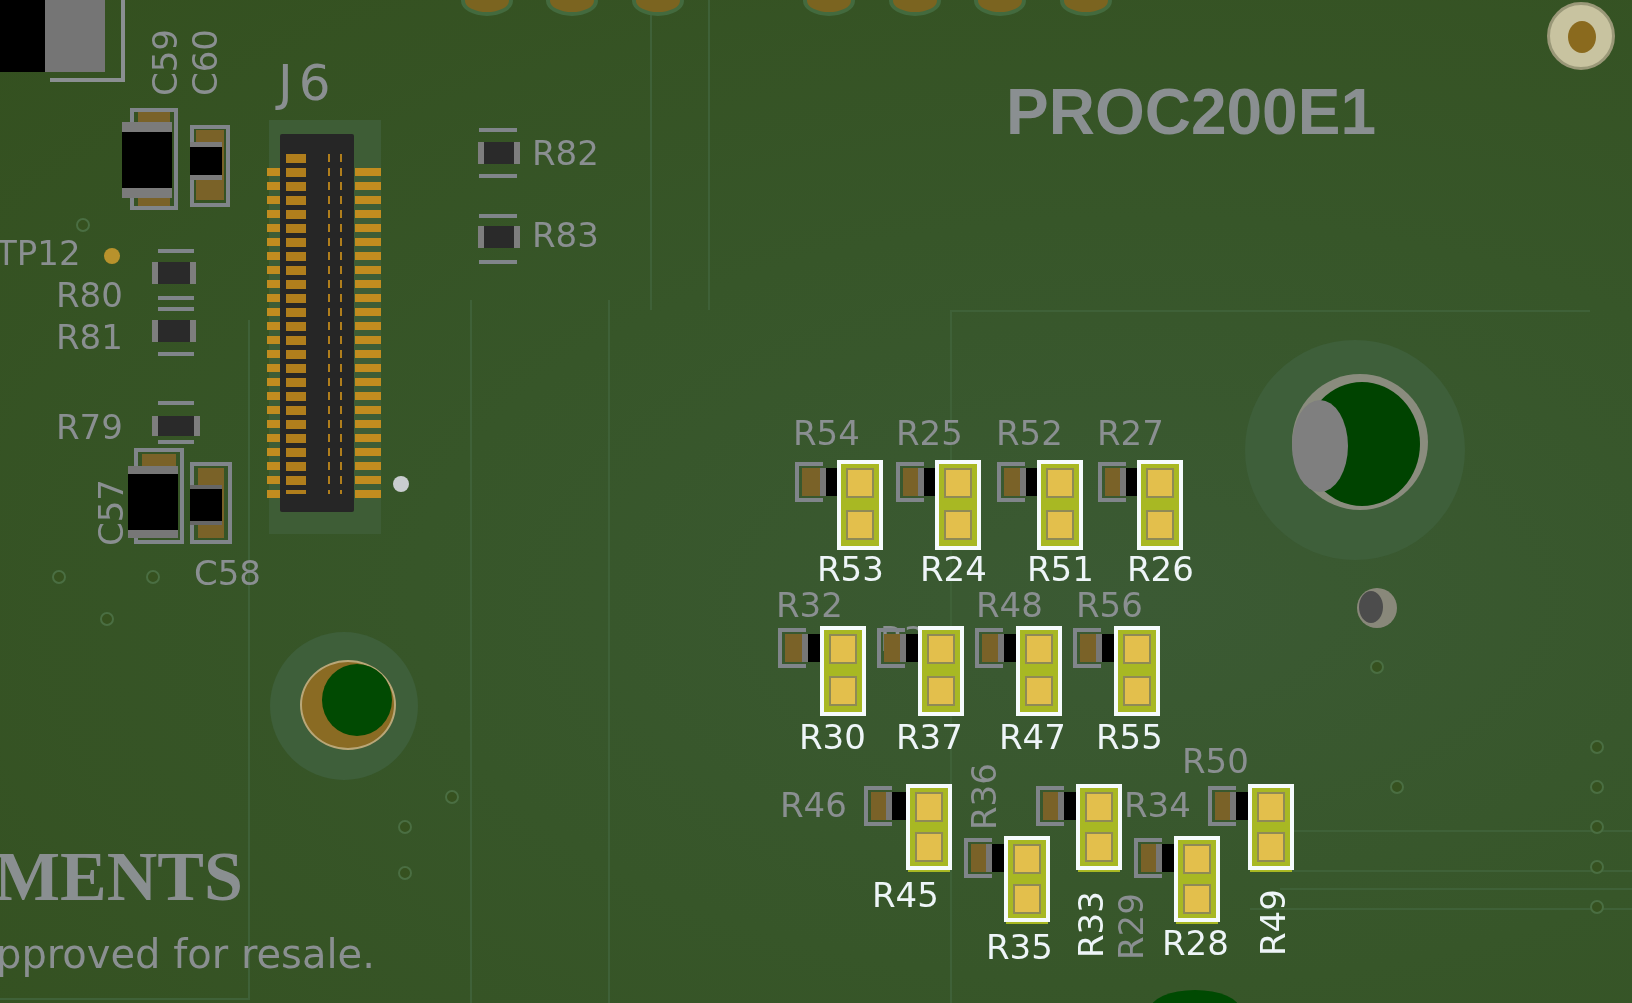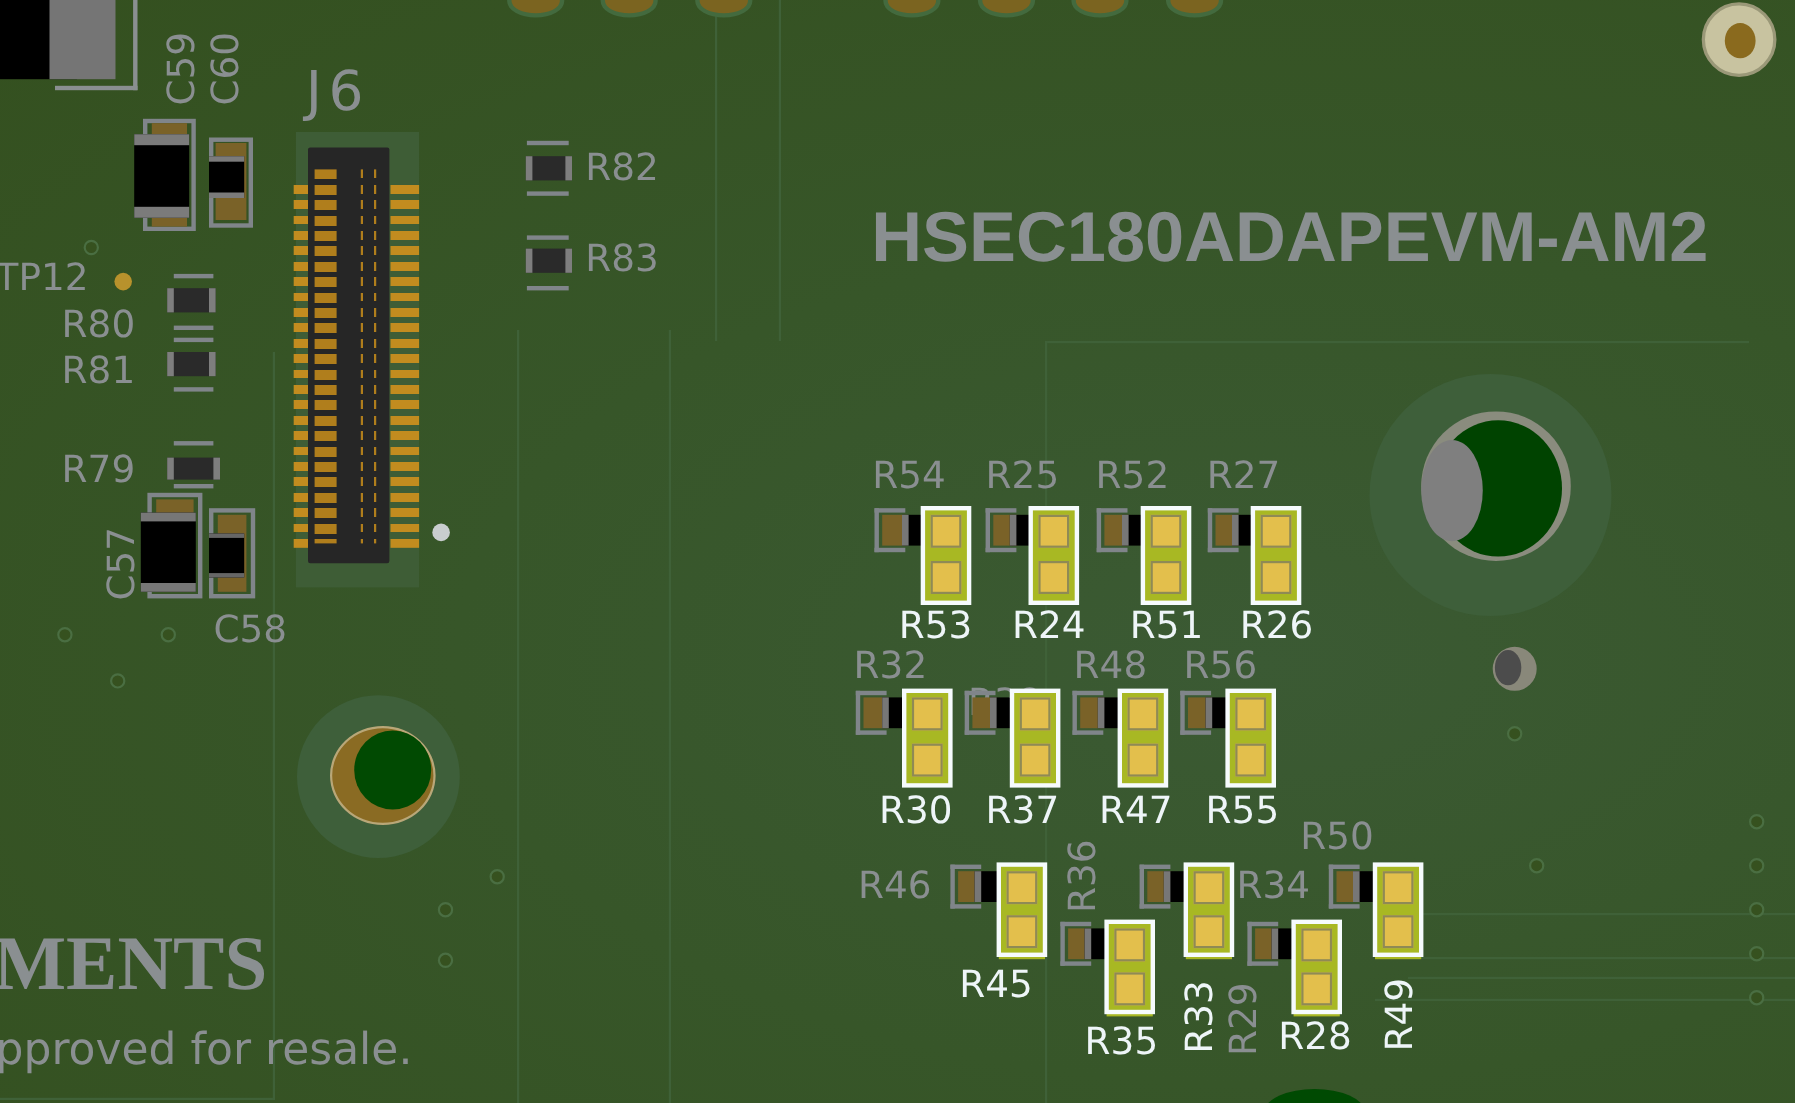--- a/index.html
+++ b/index.html
@@ -40,21 +40,21 @@
   <div class="goldpad" style="left:632px;top:-14px;"></div>
   <div class="goldpad" style="left:803px;top:-14px;"></div>
   <div class="goldpad" style="left:889px;top:-14px;"></div>
   <div class="goldpad" style="left:974px;top:-14px;"></div>
   <div class="goldpad" style="left:1060px;top:-14px;"></div>
 
   <div class="hole" style="left:1547px;top:2px;width:68px;height:68px;background:#c8c3a0;border:3px solid #9a9878;box-sizing:border-box;">
     <div class="hole" style="left:18px;top:16px;width:28px;height:32px;background:#8a6a1e;"></div>
   </div>
 
-  <div class="title" style="left:792px;top:183px;font-size:64px;">HSEC180ADAPEVM-AM2</div>
+  <div class="title" style="left:1006px;top:80px;font-size:64px;">PROC200E1</div>
 
   <div class="abs" style="left:0;top:0;width:70px;height:72px;background:#000;"></div>
   <div class="abs" style="left:45px;top:0;width:60px;height:72px;background:#757575;"></div>
   <div class="abs" style="left:50px;top:0;width:75px;height:82px;border-right:4px solid #8a8f91;border-bottom:4px solid #8a8f91;box-sizing:border-box;"></div>
 
   <div class="silk rot" style="left:148px;top:96px;">C59</div>
   <div class="silk rot" style="left:188px;top:96px;">C60</div>
   <div class="abs" style="left:130px;top:108px;width:48px;height:102px;border:4px solid #80858a;box-sizing:border-box;"></div>
   <div class="padDim" style="left:138px;top:112px;width:32px;height:94px;"></div>
   <div class="abs" style="left:122px;top:122px;width:50px;height:56px;background:#000;border-top:10px solid #7b7b7b;border-bottom:10px solid #7b7b7b;"></div>

